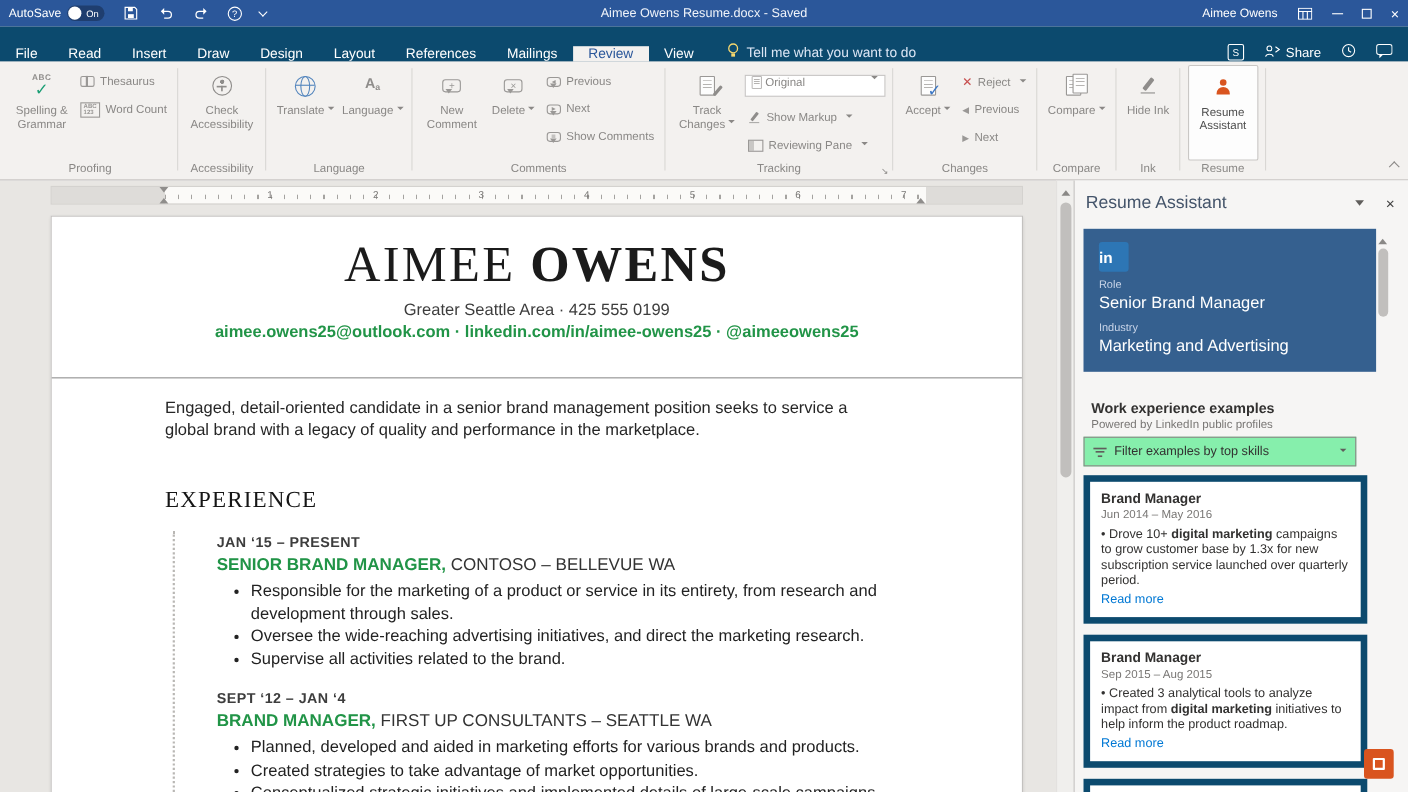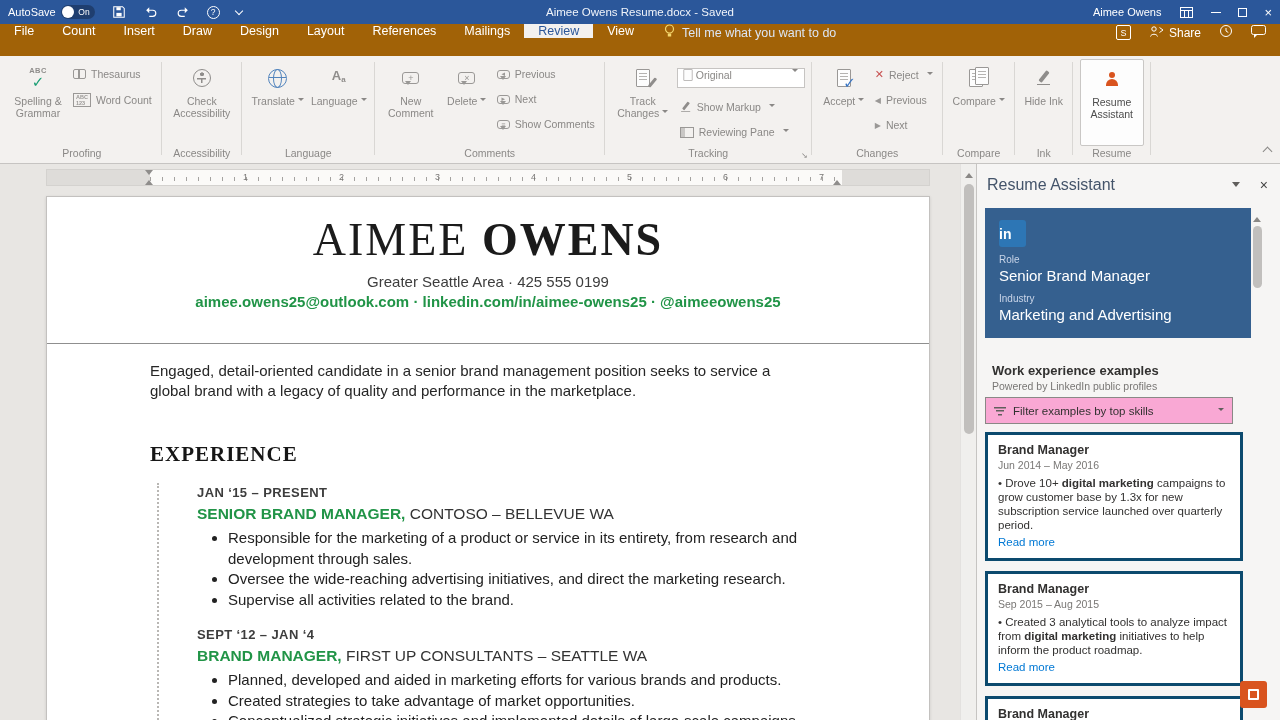--- a/index.html
+++ b/index.html
@@ -17,21 +17,21 @@
   .tb-title{position:absolute;left:0;right:0;text-align:center;font-size:11.5px;color:#f0f4fa;pointer-events:none}
   .tb-right{margin-left:auto;display:flex;align-items:center;gap:17px;z-index:2}
   .qat-ic{display:flex;align-items:center;justify-content:center;width:16px;height:16px}
   .circle-ic{width:13px;height:13px;border:1px solid #fff;border-radius:50%;display:flex;align-items:center;justify-content:center;font-size:8.5px}
   .chev{width:6px;height:6px;border-right:1.2px solid #fff;border-bottom:1.2px solid #fff;transform:rotate(45deg);margin-top:-2px}
   .win-min{width:10px;height:1px;background:#fff;display:inline-block}
   .win-max{width:9px;height:9px;border:1px solid #fff;display:inline-block}
   .win-close{font-size:13px;line-height:13px}
 
   
-  .tabrow{height:32px;background:#a16207;display:flex;align-items:flex-start;color:#fff;font-size:12.5px}
+  .tabrow{height:32px;background:#0c4a6e;display:flex;align-items:flex-end;color:#fff;font-size:12.5px}
   .tab{display:flex;align-items:center;padding:0 14px;cursor:default}
   .tab.active{background:#f3f1ef;color:#2b579a}
   .tellme{display:flex;align-items:center;gap:7px;margin-left:16px;color:#dce6f5}
   .tabrow-right{margin-left:auto;display:flex;align-items:center;gap:18px;padding-right:14px}
   .sbadge{width:15px;height:15px;border:1px solid #fff;border-radius:2px;display:flex;align-items:center;justify-content:center;font-size:9px}
   .share-btn{display:flex;align-items:center;gap:5px;font-size:12px}
 
   
   .ribbon{height:108px;background:#f3f1ef;border-bottom:1px solid #c6c4c2;display:flex;position:relative;padding-left:2px}
   .rgroup{display:flex;flex-direction:column;position:relative;padding:3px 7px 0}
@@ -101,21 +101,21 @@
 
   
   .serif{font-family:"Liberation Serif","DejaVu Serif",serif}
   .doc-name{position:absolute;top:16px;left:0;right:0;text-align:center;font-size:46px;letter-spacing:2px;color:#1b1b1b}
   .doc-name .first{font-weight:400}
   .doc-name .last{font-weight:700}
   .doc-contact{position:absolute;top:76px;left:0;right:0;text-align:center;font-size:15px;color:#3d3d3d}
   .doc-links{position:absolute;top:96px;left:0;right:0;text-align:center;font-size:15px;font-weight:bold;color:#219447}
   .doc-rule{position:absolute;top:146px;left:0;right:0;border-top:1px solid #8f8f8f}
   .doc-summary{position:absolute;top:164px;left:103px;width:655px;font-size:15px;line-height:20px;color:#262626}
-  .doc-exp{position:absolute;top:245px;left:103px;font-size:21px;font-weight:bold;letter-spacing:1px;color:#161616}
+  .doc-exp{position:absolute;top:245px;left:103px;font-size:21px;font-weight:normal;letter-spacing:1px;color:#161616}
   .timeline{position:absolute;left:110px;top:286px;bottom:8px;border-left:2px dotted #b9b7b4}
   .job{position:absolute;left:150px;width:660px}
   .job .dates{font-size:13px;font-weight:bold;color:#3d3d3d;letter-spacing:.4px;margin-bottom:5px}
   .job .jtitle{font-size:15.5px;margin-bottom:5px}
   .job .jtitle .role{color:#219447;font-weight:bold}
   .job .jtitle .org{color:#333}
   .job ul{margin-left:31px}
   .job li{font-size:15px;line-height:20.5px;color:#222}
 
   
@@ -123,28 +123,28 @@
   .pane-header{position:absolute;top:12px;left:10px;right:12px;display:flex;align-items:center}
   .pane-title{font-size:16px;color:#44546a;flex:1}
   .pane-caret{width:0;height:0;border:4px solid transparent;border-top:5px solid #605e5c;margin-right:20px;margin-top:3px}
   .pane-close{font-size:14px;color:#444;line-height:14px}
   .blue-card{position:absolute;top:44px;left:8px;width:266px;height:130px;background:#35608f;color:#fff;padding:12px 14px}
   .in-badge{width:27px;height:27px;border-radius:3px;background:#2d76b5;color:#fff;font-weight:bold;font-size:14px;display:flex;align-items:center;justify-content:flex-start;margin-bottom:7px}
   .bc-label{font-size:10px;color:#c8d4e8;margin-bottom:2px}
   .bc-value{font-size:15px;margin-bottom:9px}
   .sec-title{position:absolute;top:199px;left:15px;font-size:13px;color:#323130;font-weight:bold}
   .sec-sub{position:absolute;top:216px;left:15px;font-size:10.5px;color:#797775}
-  .filter{position:absolute;top:233px;left:8px;width:248px;height:27px;border:1px solid #8a8886;background:#f9a8d4;display:flex;align-items:center;gap:7px;padding:0 8px;font-size:11.5px;color:#323130}
+  .filter{position:absolute;top:233px;left:8px;width:248px;height:27px;border:1px solid #8a8886;background:#86efac;display:flex;align-items:center;gap:7px;padding:0 8px;font-size:11.5px;color:#323130}
   .ic-filter{width:12px;height:10px;background:
     linear-gradient(#605e5c,#605e5c) 0 1px/12px 1.5px no-repeat,
     linear-gradient(#605e5c,#605e5c) 2px 4.5px/8px 1.5px no-repeat,
     linear-gradient(#605e5c,#605e5c) 4px 8px/4px 1.5px no-repeat}
   .filter .caret{margin-left:auto;border-top-color:#605e5c}
   .cards{position:absolute;top:268px;left:8px;width:258px}
-  .xcard{background:#fff;border:3px solid #0c4a6e;padding:8px 10px;margin-bottom:10px;min-height:100px}
+  .xcard{background:#fff;border:6px solid #0c4a6e;padding:8px 10px;margin-bottom:10px;min-height:100px}
   .xc-title{font-size:12.5px;font-weight:bold;color:#323130}
   .xc-dates{font-size:10.5px;color:#797775;margin:2px 0 5px}
   .xc-body{font-size:11.5px;line-height:14px;color:#323130}
   .xc-body b{font-weight:bold}
   .xc-link{font-size:11.5px;color:#0078d4;margin-top:3px;display:inline-block}
   .pane-scroll{position:absolute;right:16px;top:44px;bottom:0;width:13px}
   .addin-badge{position:absolute;right:13px;bottom:12px;width:27px;height:27px;border-radius:3px;background:#d9541f;display:flex;align-items:center;justify-content:center;z-index:5}
   .addin-badge span{display:block;width:11px;height:11px;border:2px solid #fff;border-radius:1px}
 </style>
 </head>
@@ -195,21 +195,21 @@
           </svg>
       </span>
       <span class="win-min"></span>
       <span class="win-max"></span>
       <span class="win-close">×</span>
     </div>
   </div>
 
   <div class="tabrow">
     <div class="tab">File</div>
-    <div class="tab">Count</div>
+    <div class="tab">Read</div>
     <div class="tab">Insert</div>
     <div class="tab">Draw</div>
     <div class="tab">Design</div>
     <div class="tab">Layout</div>
     <div class="tab">References</div>
     <div class="tab">Mailings</div>
     <div class="tab active">Review</div>
     <div class="tab">View</div>
     <div class="tellme">
       <span>

